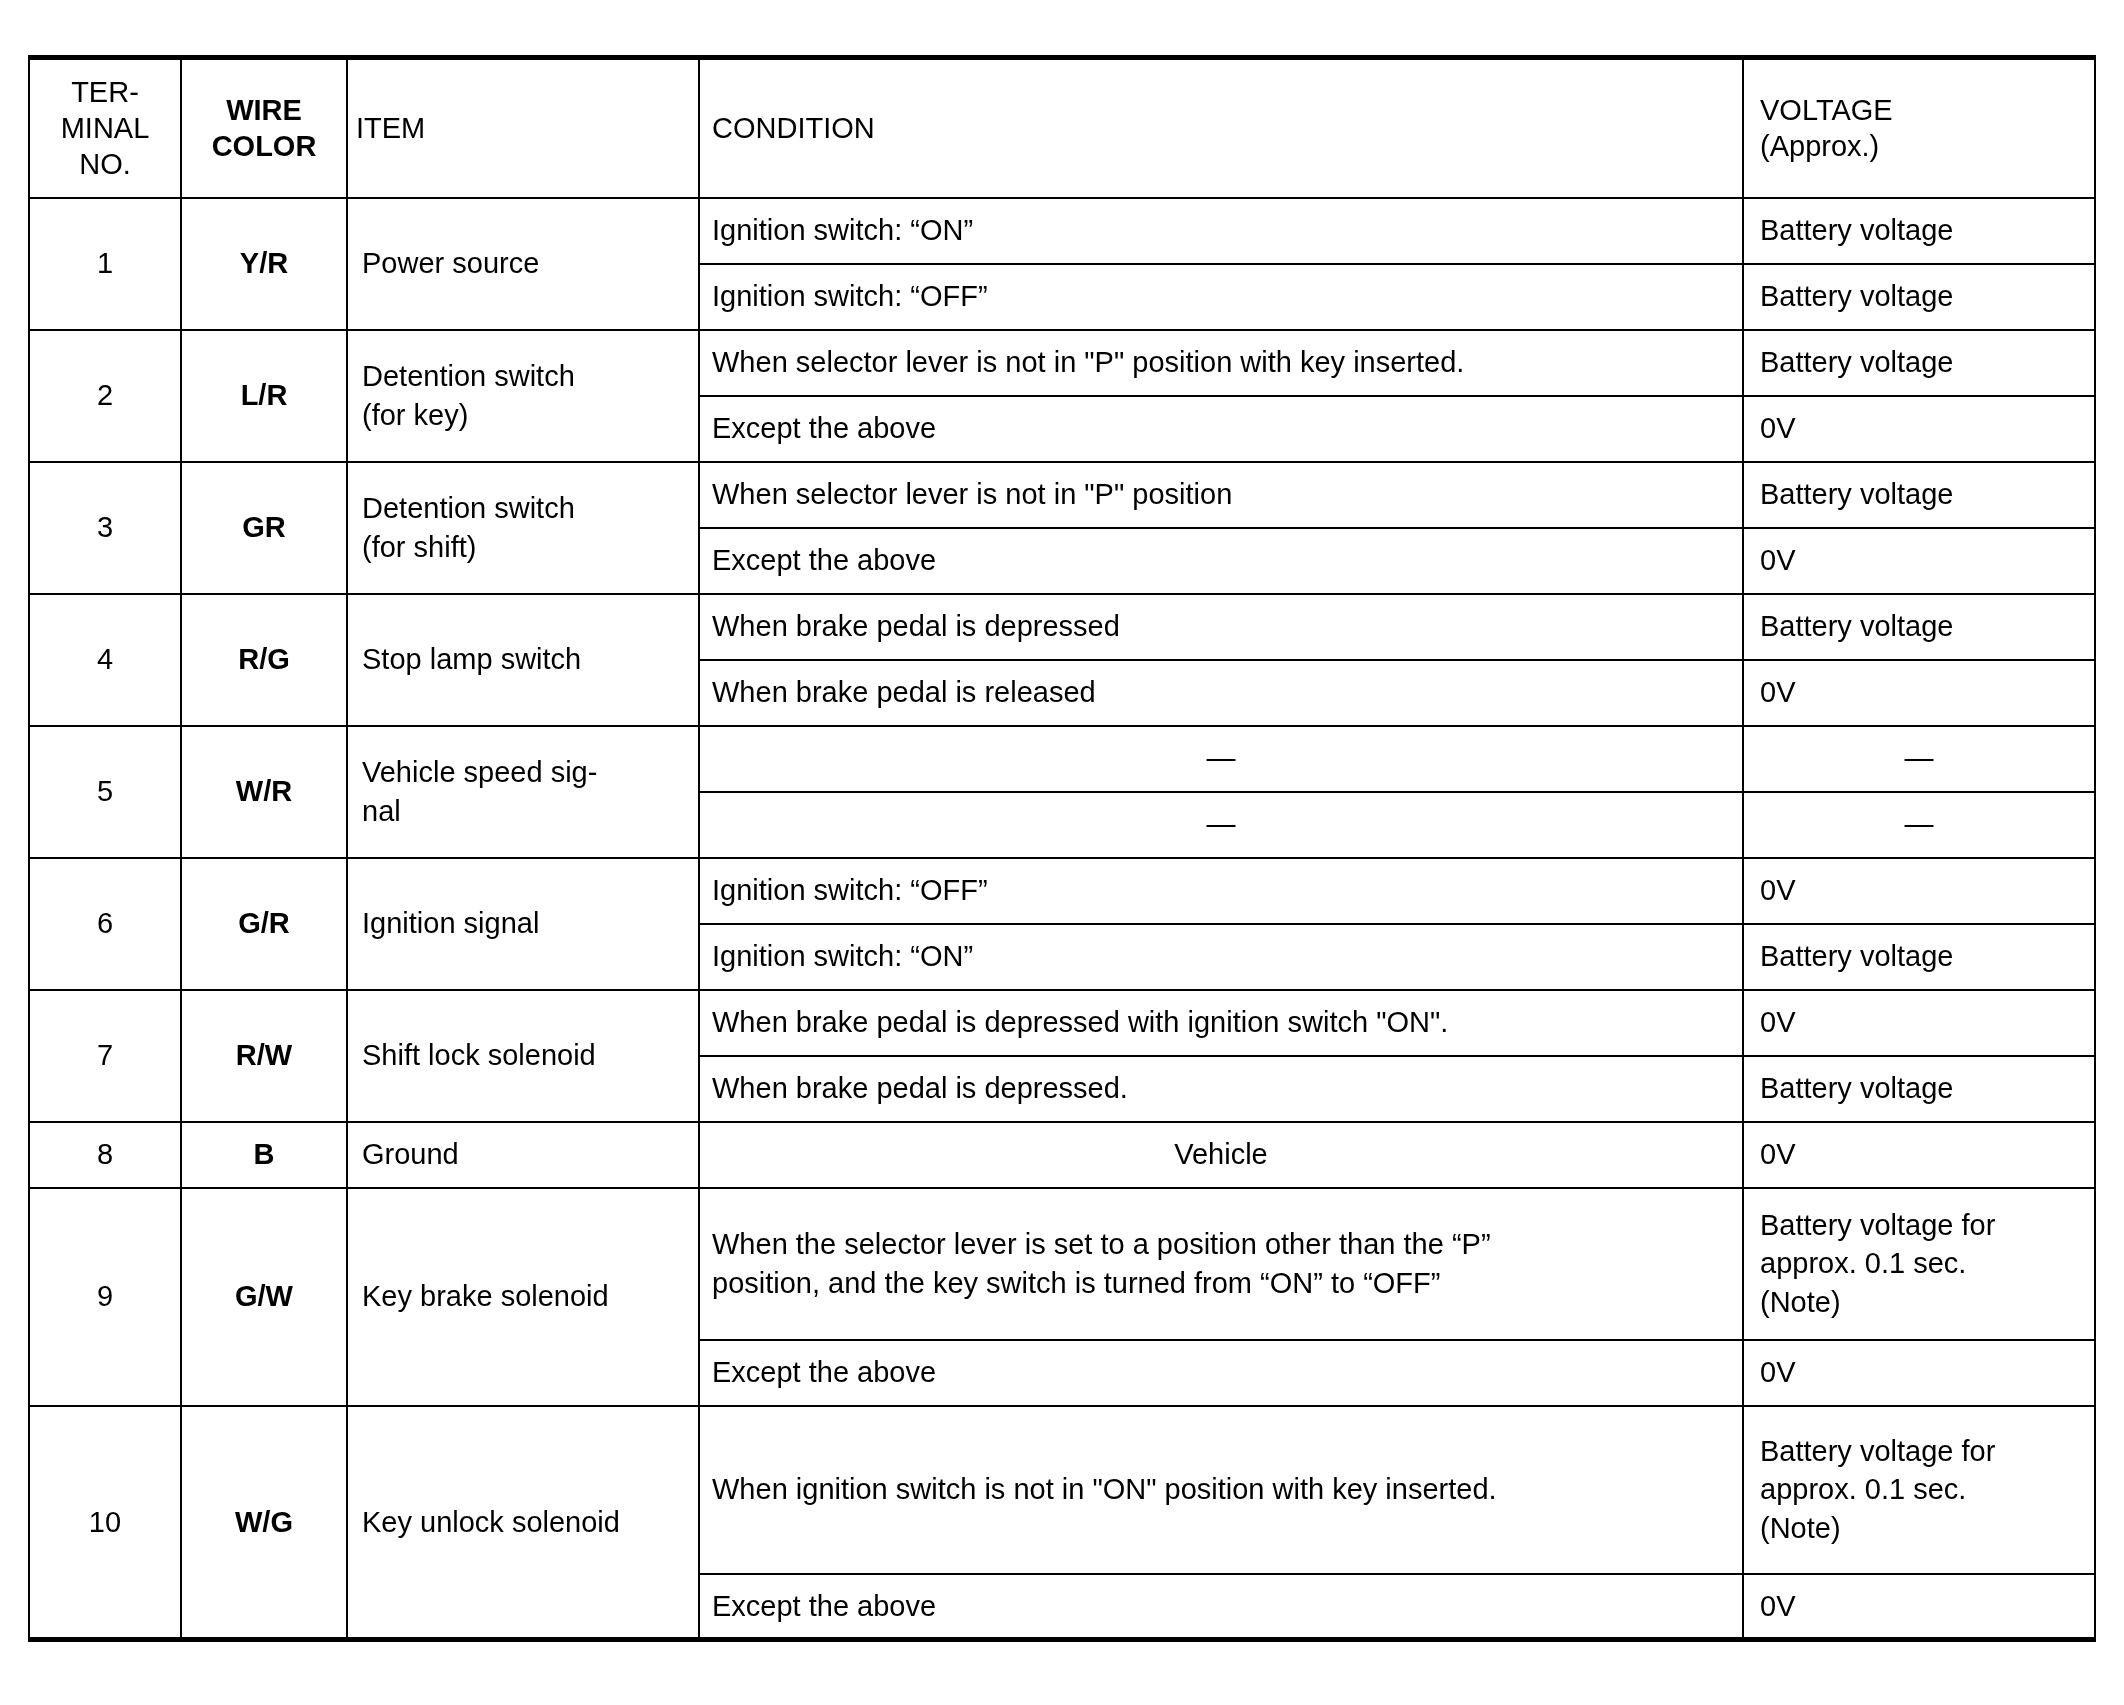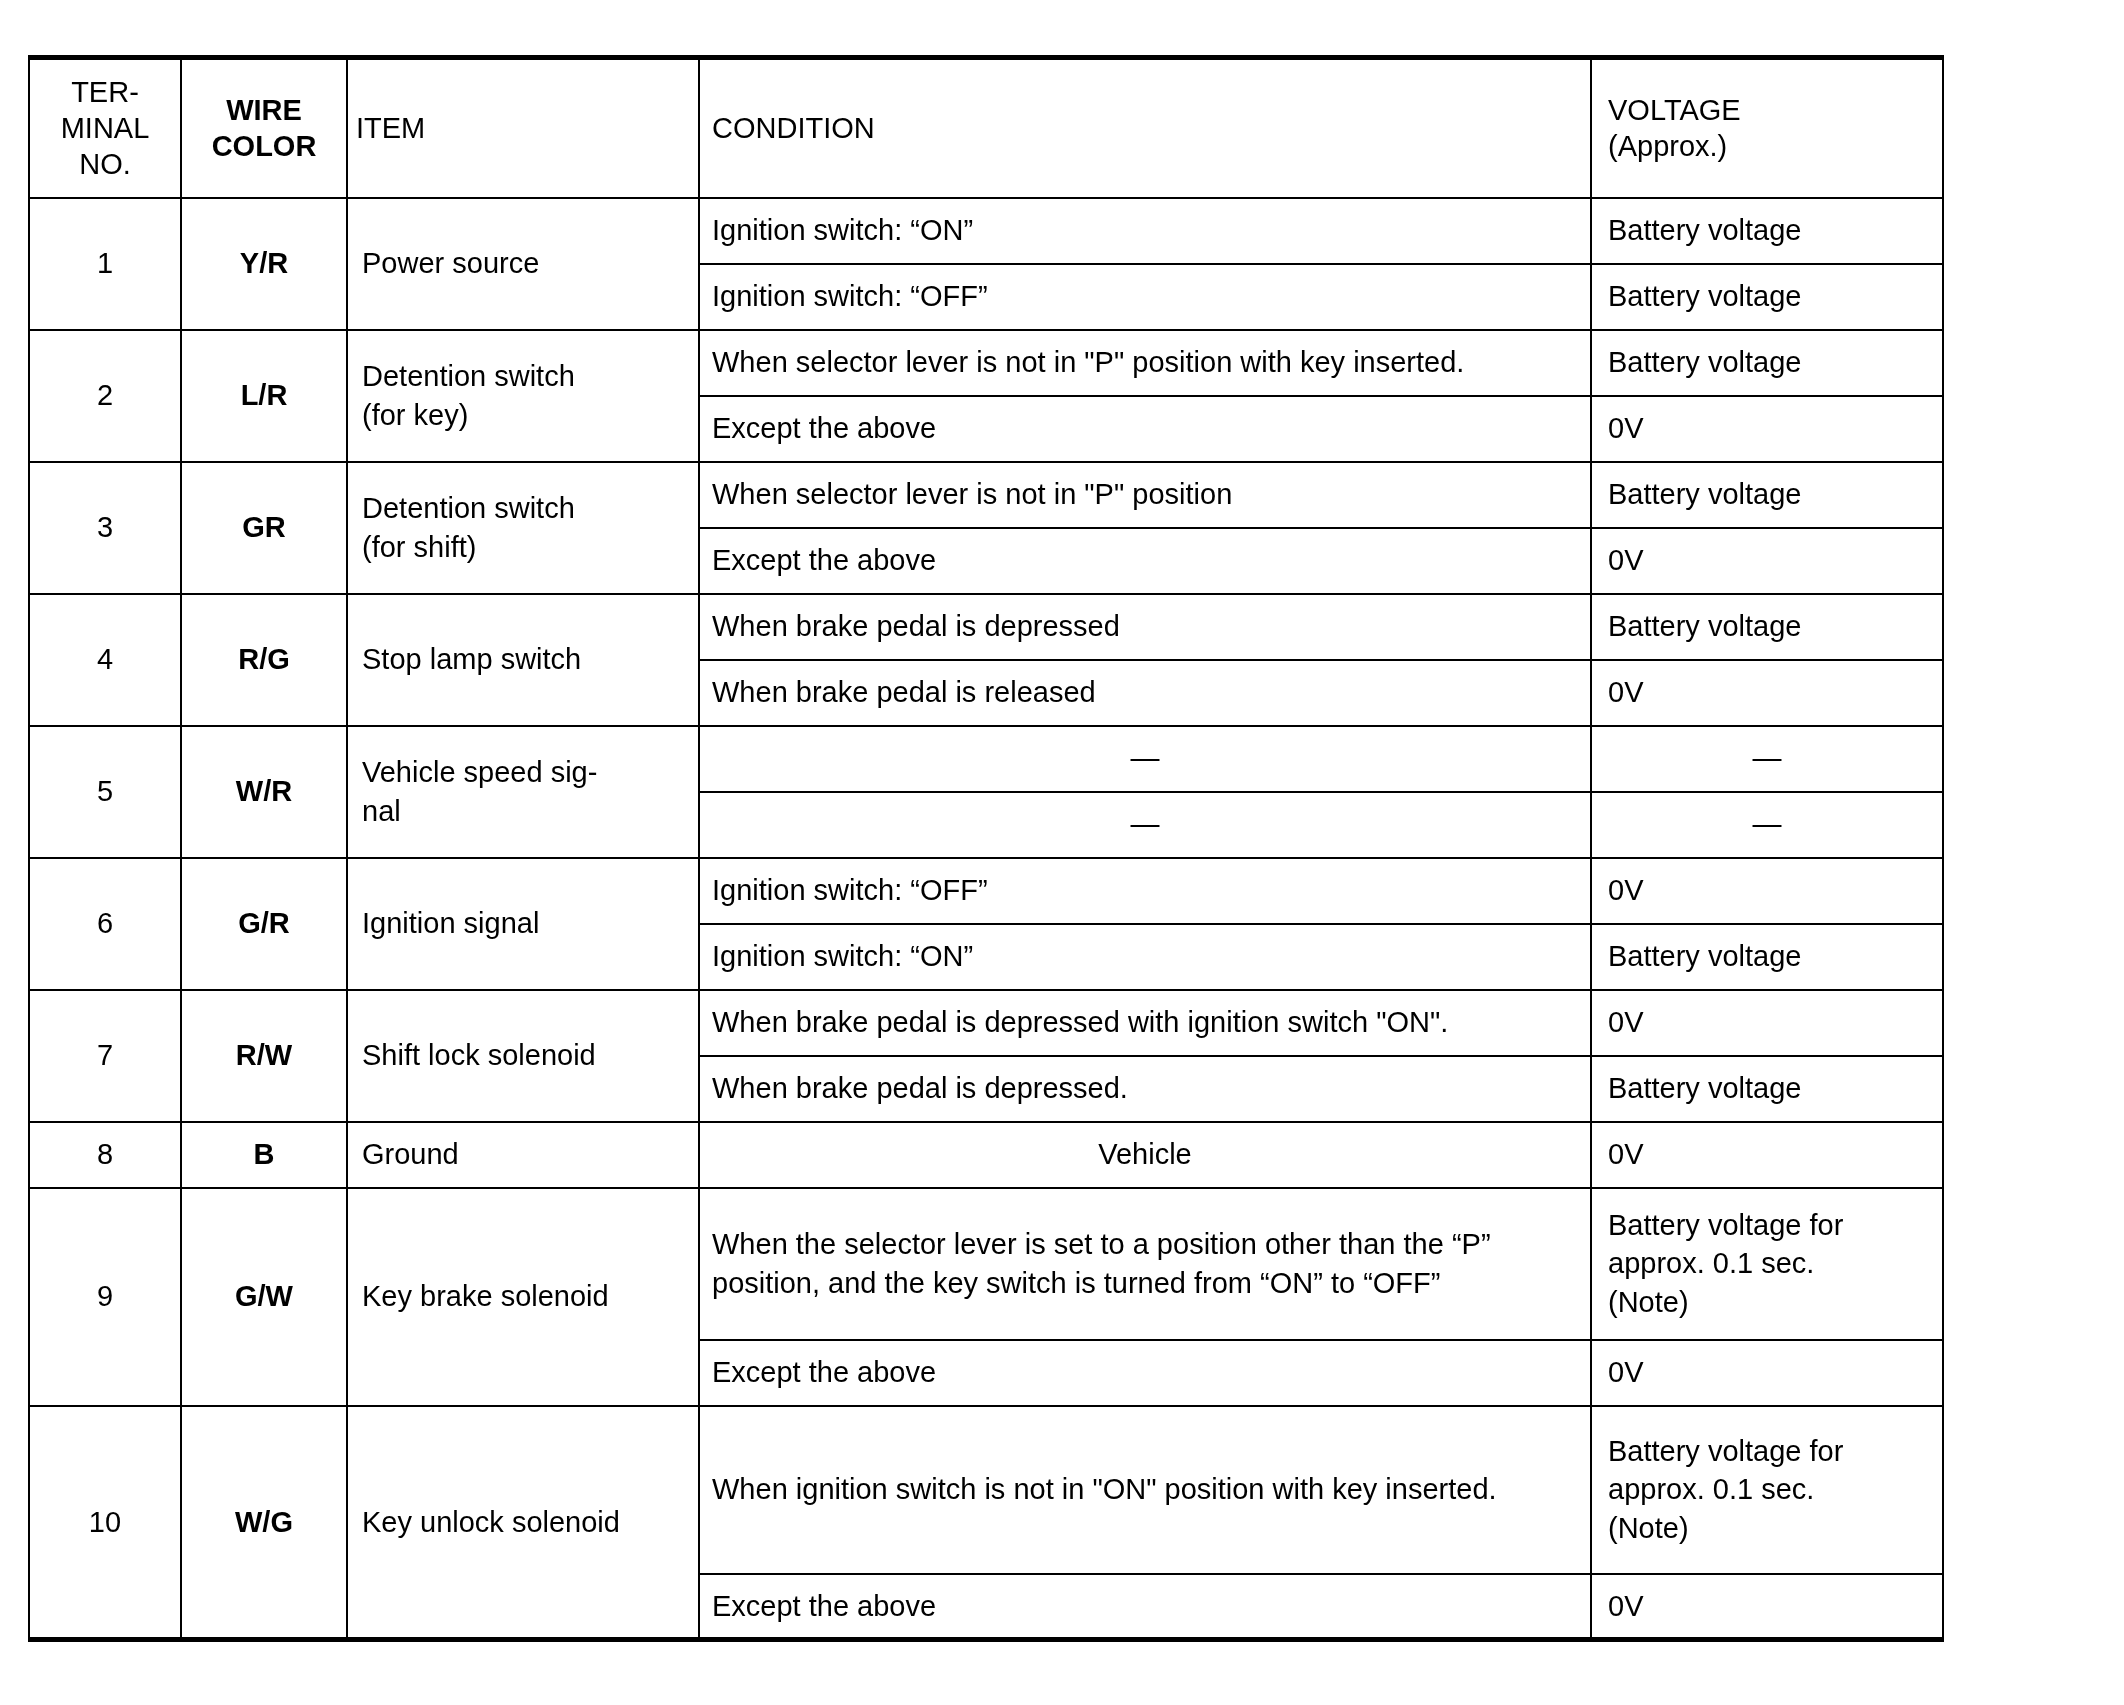--- a/index.html
+++ b/index.html
@@ -10,21 +10,21 @@
     width: 2124px;
     height: 1705px;
     font-family: "Liberation Sans", "DejaVu Sans", sans-serif;
     color: #000;
     position: relative;
   }
   .page {
     padding: 55px 28px 0 28px;
   }
   table.spec {
-    width: 1916px;
+    width: 2068px;
     border-collapse: collapse;
     table-layout: fixed;
     border-left: 2px solid #000;
     border-right: 2px solid #000;
     border-top: 5px solid #000;
     border-bottom: 5px solid #000;
   }
   th, td {
     border: 2px solid #000;
     font-size: 29px;

